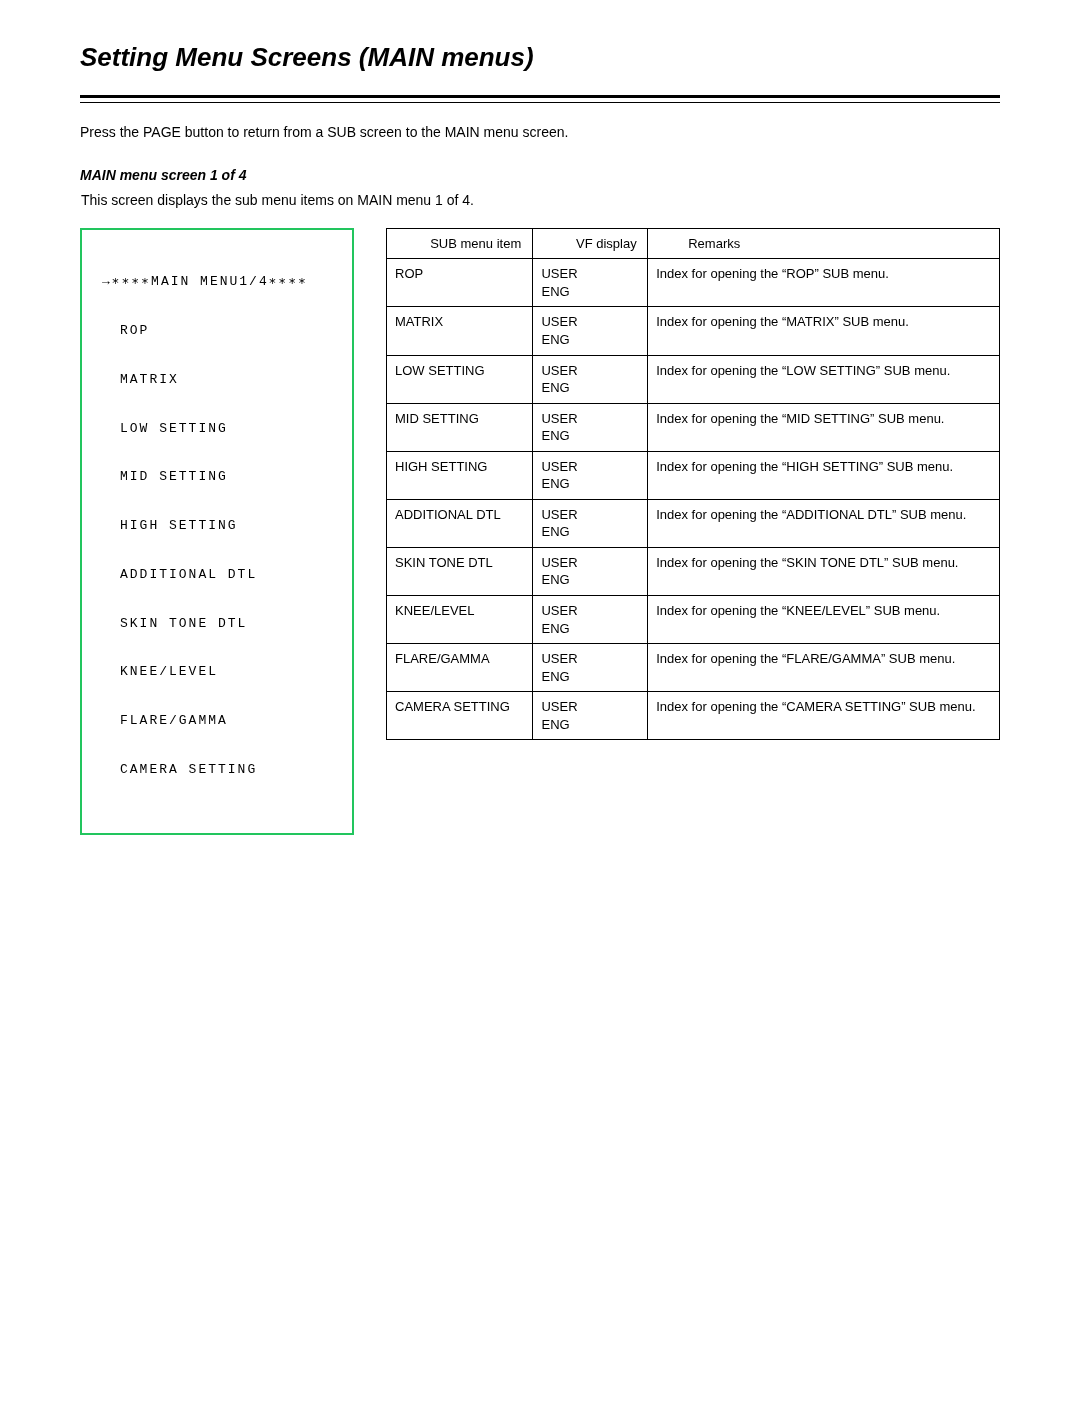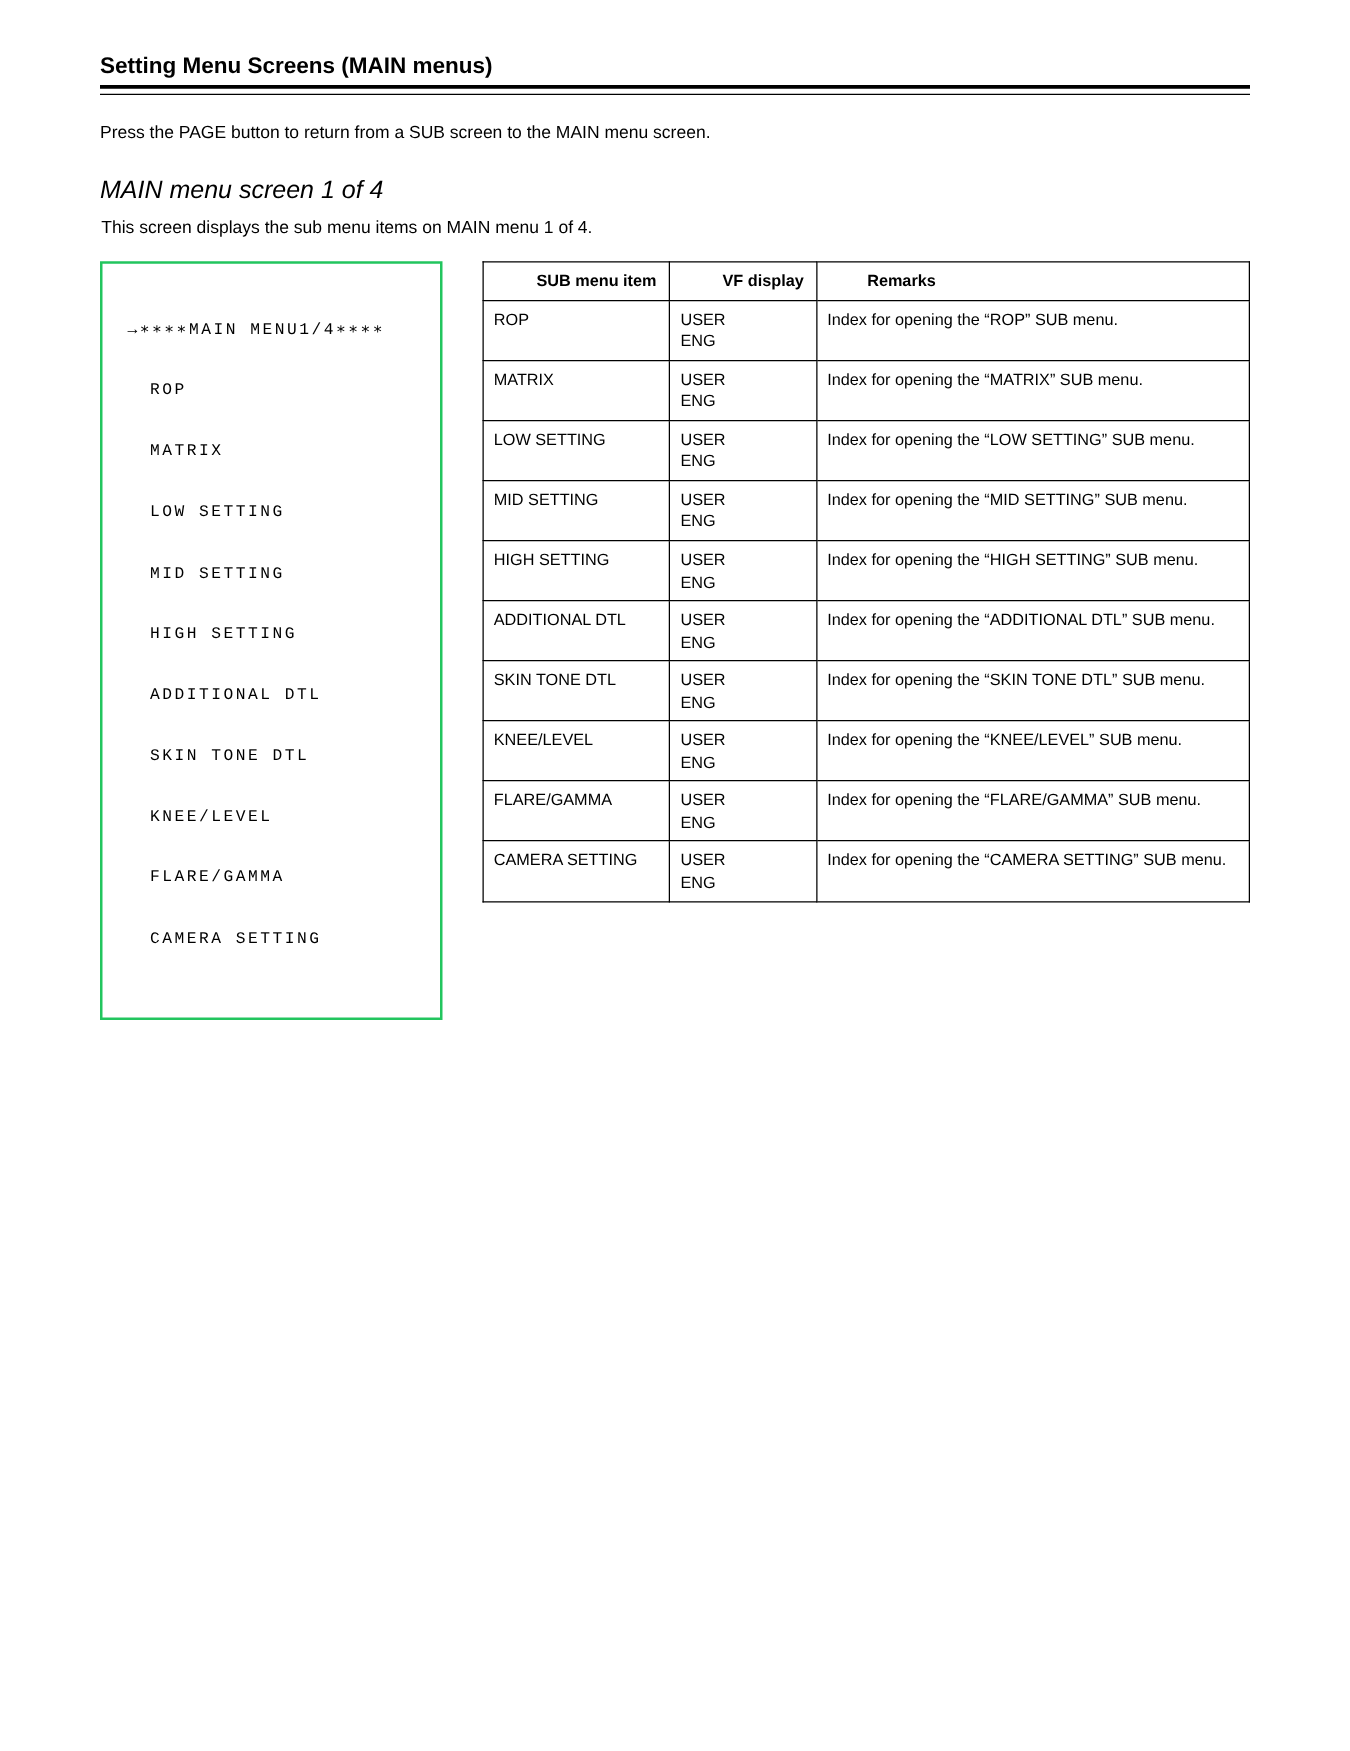--- a/index.html
+++ b/index.html
@@ -4,37 +4,38 @@
 <style>
   body {
     font-family: Arial, Helvetica, sans-serif;
     margin: 0;
     padding: 40px 80px;
     color: #000;
     font-size: 14px;
     line-height: 1.35;
   }
   .page-title {
-    font-size: 18px;
+    font-size: 26px;
     font-weight: bold;
-    margin-bottom: 4px;
+    font-style: italic;
+    margin-bottom: 20px;
   }
   .title-rule {
     border: none;
     border-top: 3px solid #000;
     border-bottom: 1px solid #000;
     height: 4px;
     margin: 0 0 20px 0;
   }
   .intro p {
     margin: 2px 0;
   }
   .h2 {
-    font-size: 20px;
-    font-weight: normal;
+    font-size: 14px;
+    font-weight: bold;
     font-style: italic;
     margin: 24px 0 6px 0;
   }
   .sub-caption {
     margin: 0 0 18px 1px;
   }
   .columns {
     display: flex;
     gap: 32px;
     align-items: flex-start;
@@ -56,21 +57,21 @@
     width: 100%;
   }
   table.spec th, table.spec td {
     border: 1px solid #000;
     padding: 6px 8px;
     font-size: 13px;
     text-align: left;
     vertical-align: top;
   }
   table.spec th {
-    font-weight: bold;
+    font-weight: normal;
     text-align: center;
     padding-left: 40px;
   }
   table.spec th.remarks { text-align: left; }
   table.spec td.vf { white-space: nowrap; }
 </style>
 </head>
 <body>
 
 <div class="page-title">Setting Menu Screens (MAIN menus)</div>

